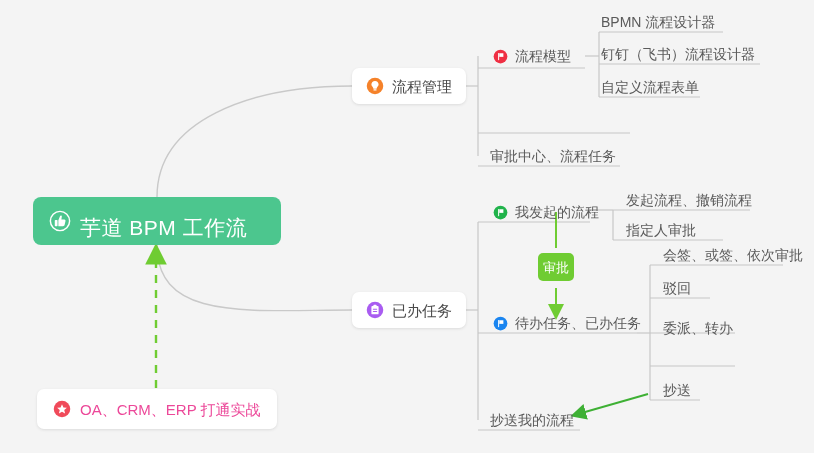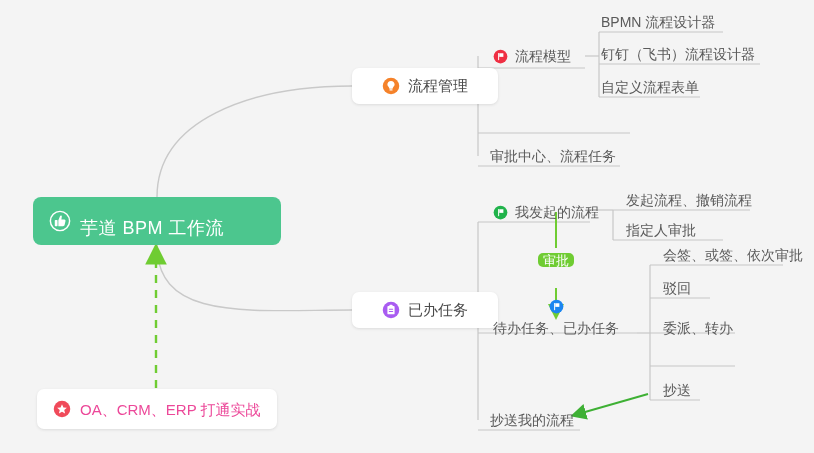--- a/index.html
+++ b/index.html
@@ -20,40 +20,39 @@
     width:248px;height:48px;
     background:#4cc68e;
     border-radius:8px;
     display:flex;align-items:center;
     padding:0 16px;
     box-sizing:border-box;
     gap:9px;
   }
   .root-label{
     color:#ffffff;
-    font-size:18px;
+    font-size:21px;
     letter-spacing:.5px;
     white-space:nowrap;
     line-height:1;
     margin-top:13px;
   }
 
   
   .branch-node{
     position:absolute;
     background:#ffffff;
     border-radius:7px;
     box-shadow:0 1px 3px rgba(0,0,0,.10);
     display:flex;align-items:center;
-    padding:0 30px;
+    padding:0 14px;
     box-sizing:border-box;
     height:36px;
     gap:8px;
     white-space:nowrap;
-    font-family:Liberation Serif, serif;
   }
   .branch-label{
     color:#4a4a4a;
     font-size:15px;
     line-height:1;
   }
 
   
   .callout-node{
     position:absolute;
@@ -81,21 +80,21 @@
   .leaf-label{
     color:#5a5a5a;
     font-size:14px;
     line-height:1;
   }
 
   
   .tag-node{
     position:absolute;
     left:538px;top:253px;
-    width:36px;height:14px;
+    width:36px;height:28px;
     background:#6fcc32;
     border-radius:5px;
     display:flex;align-items:center;justify-content:center;
   }
   .tag-label{color:#fff;font-size:13px;line-height:1;}
 
   
   .icon{display:inline-flex;align-items:center;justify-content:center;flex:0 0 auto;}
   .icon-lg{width:22px;height:22px;}
   .icon-sm{width:15px;height:15px;}
@@ -242,21 +241,21 @@
     <span class="leaf-label">发起流程、撤销流程</span>
   </div>
   <div class="leaf" style="left:626px;top:218px;">
     <span class="leaf-label">指定人审批</span>
   </div>
 
   <div class="tag-node">
     <span class="tag-label">审批</span>
   </div>
 
-  <div class="leaf" style="left:493px;top:299px;flex-direction:column;">
+  <div class="leaf" style="left:493px;top:311px;">
     <span class="icon icon-sm">
       <svg viewBox="0 0 24 24" width="15" height="15">
         <circle cx="12" cy="12" r="11" fill="#1a85f0"></circle>
         <rect x="8.2" y="6.3" width="1.6" height="11.6" rx="0.6" fill="#ffffff"></rect>
         <path d="M10.0 6.8 L16.6 6.8 L16.6 12.6 L10.0 12.6 Z" fill="#ffffff"></path>
       </svg>
     </span>
     <span class="leaf-label">待办任务、已办任务</span>
   </div>
 

